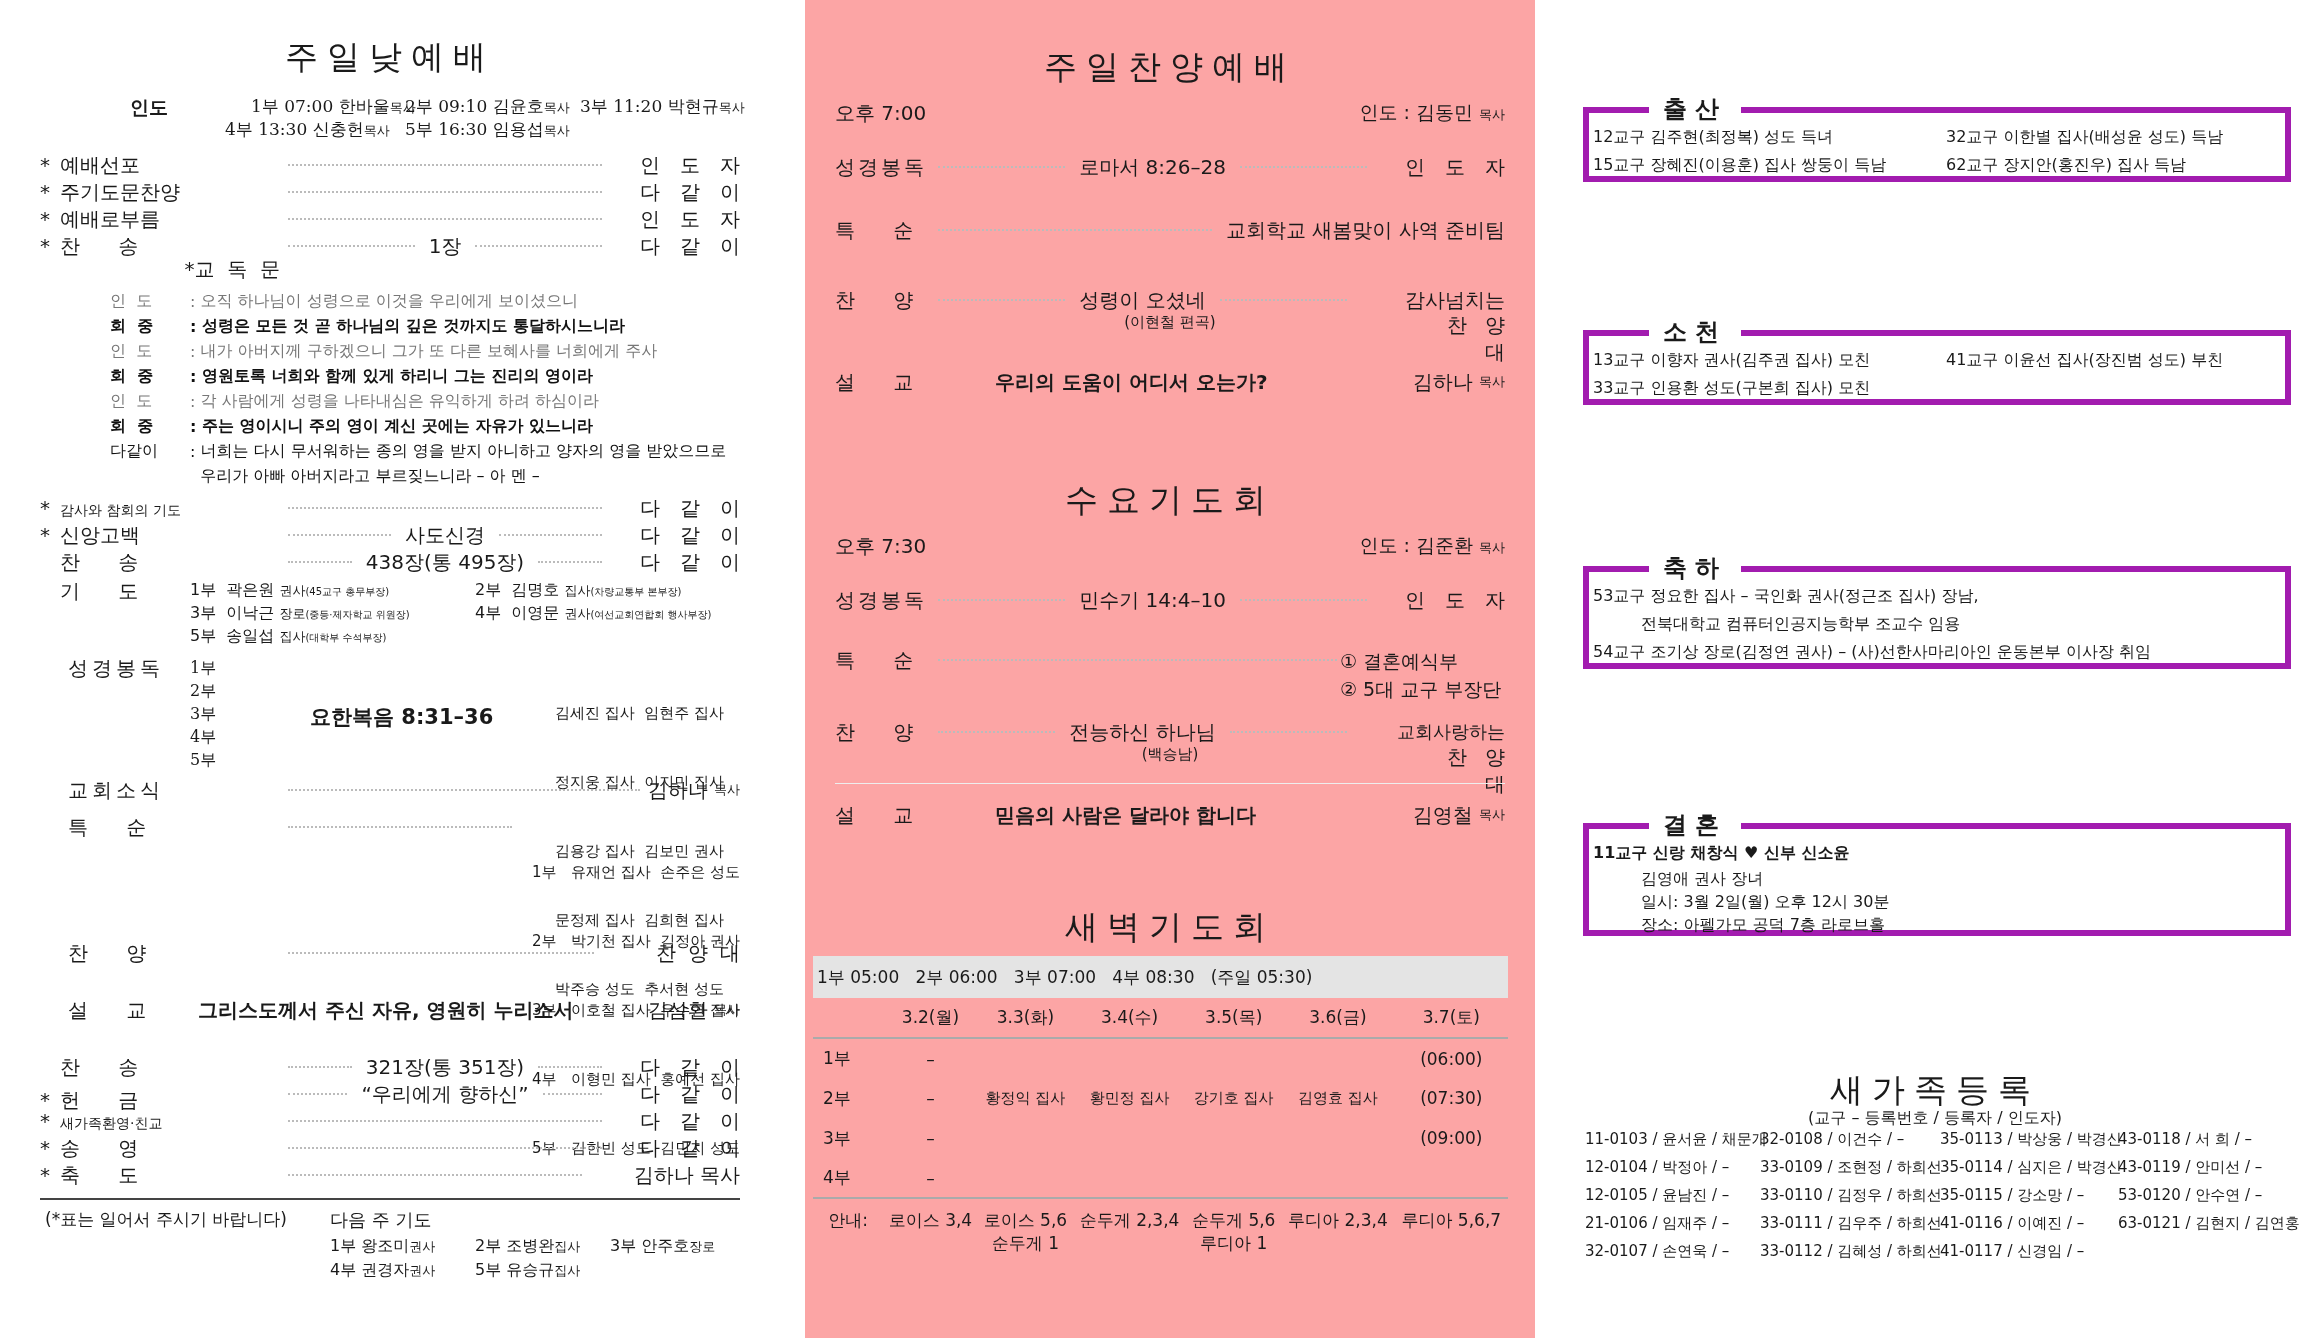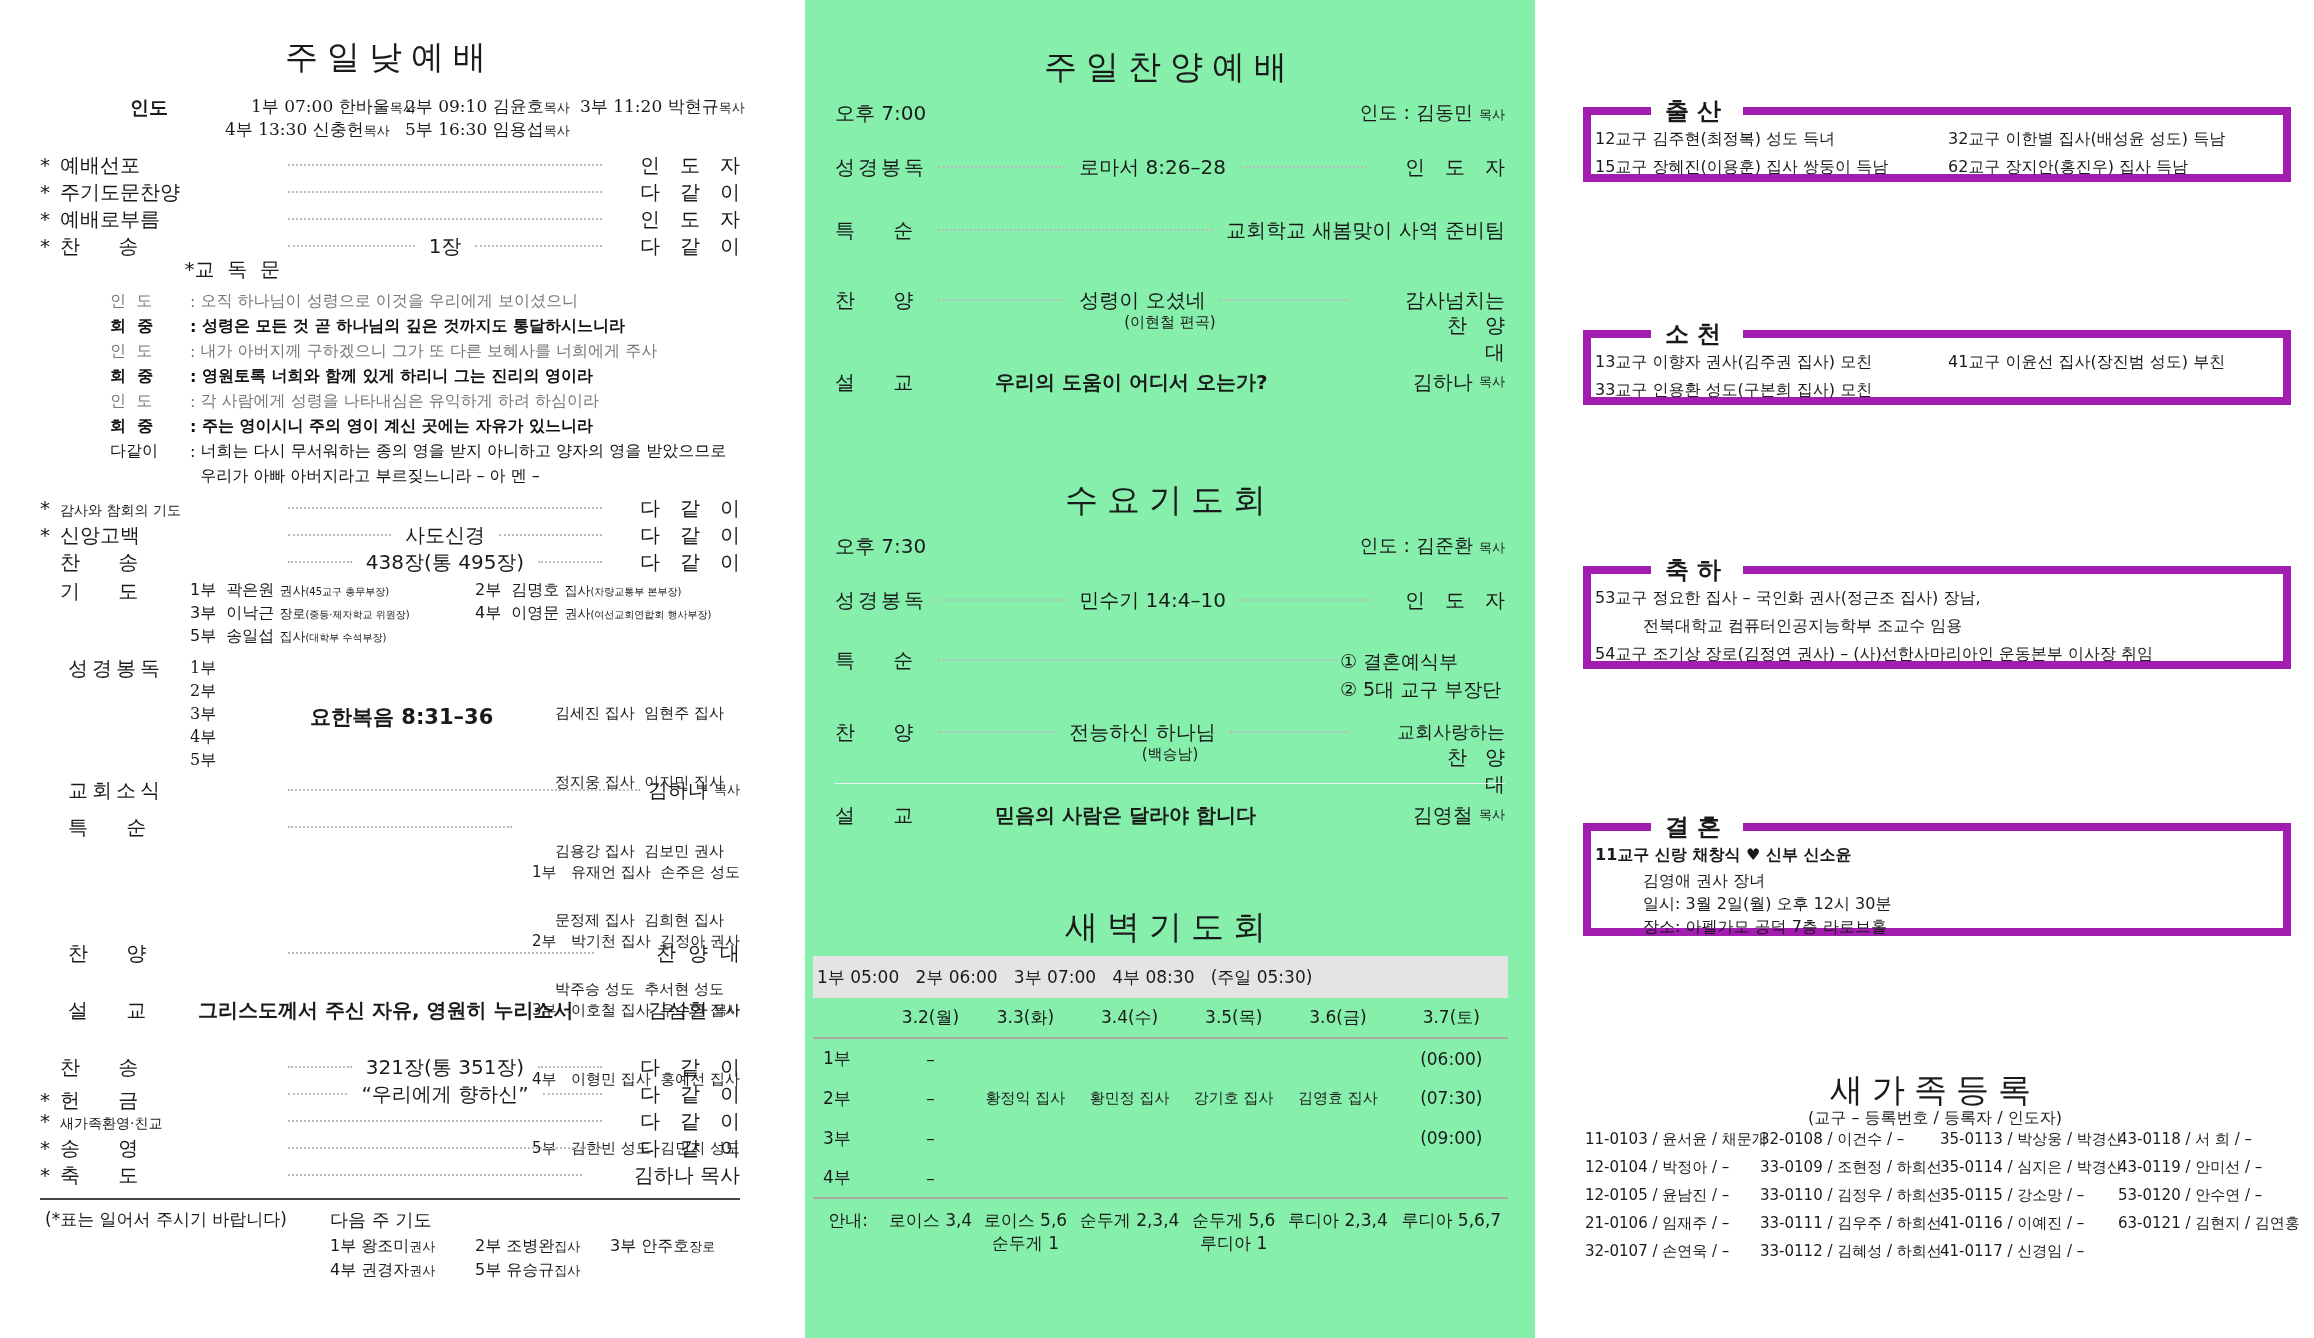--- a/index.html
+++ b/index.html
@@ -1,39 +1,39 @@
 <!DOCTYPE html>
 <html><head>
 <meta charset="utf-8">
 <style>
   * { box-sizing: border-box; margin: 0; padding: 0; }
   html, body { width: 2314px; height: 1338px; background: #ffffff; overflow: hidden; }
   body { font-family: "DejaVu Serif", "Liberation Serif", serif; color: #1a1a1a; position: relative; }
   .abs { position: absolute; }
   .col { position: absolute; top: 0; height: 1338px; }
   .col-left { left: 40px; width: 700px; }
-  .col-mid { left: 805px; width: 730px; background: #86efac; }
+  .col-mid { left: 805px; width: 730px; background: #fca5a5; }
   .col-right { left: 1575px; width: 720px; }
   .sec-title { position: absolute; font-size: 33px; letter-spacing: 9px; text-align: center; width: 100%; font-family: "DejaVu Sans", sans-serif; }
   .row { position: absolute; left: 0; right: 0; height: 30px; display: flex; align-items: center; font-size: 20px; }
   .label { width: 240px; font-family: "DejaVu Sans", sans-serif; font-size: 20px; white-space: nowrap; }
   .label .star { display: inline-block; width: 20px; }
   .dots { flex: 1; border-bottom: 2px dotted #bbb; height: 2px; margin: 0 8px; align-self: center; }
   .center-val { white-space: nowrap; padding: 0 6px; font-family: "DejaVu Sans", sans-serif; font-size: 20px; }
   .right-val { width: 150px; text-align: right; letter-spacing: 20px; margin-right: -20px; font-family: "DejaVu Sans", sans-serif; font-size: 20px; white-space: nowrap; }
   .right-val.name { letter-spacing: 0; margin-right: 0; }
   .title-small { font-size: 14px; }
   .small { font-size: 13px; }
   .bold { font-weight: bold; }
   .ks { font-family: "DejaVu Sans", sans-serif; }
   .resp { position: absolute; left: 70px; font-size: 16px; font-family: "DejaVu Sans", sans-serif; height: 26px; display: flex; align-items: center; white-space: nowrap; }
   .resp .who { width: 80px; display: inline-block; }
   .resp.leader { color: #777; }
   .resp.cong { color: #111; font-weight: bold; }
-  .box { position: absolute; left: 8px; width: 708px; border: 8px solid #a21caf; }
+  .box { position: absolute; left: 8px; width: 708px; border: 6px solid #a21caf; }
   .box-title { position: absolute; top: -20px; left: 60px; background: #fff; padding: 0 14px; font-size: 24px; letter-spacing: 8px; font-weight: bold; font-family: "DejaVu Sans", sans-serif; }
   .box-line { position: absolute; font-size: 16px; font-family: "DejaVu Sans", sans-serif; white-space: nowrap; }
   table.dawn { border-collapse: collapse; width: 100%; font-family: "DejaVu Sans", sans-serif; font-size: 17px; }
   table.dawn td { text-align: center; height: 40px; }
   .nf-grid { position: absolute; left: 10px; top: 1130px; width: 700px; display: grid; grid-template-columns: 175px 180px 178px 180px; row-gap: 4px; font-size: 15px; font-family: "DejaVu Sans", sans-serif; }
   .nf-grid div { height: 24px; white-space: nowrap; }
 </style>
 </head>
 <body>
 

